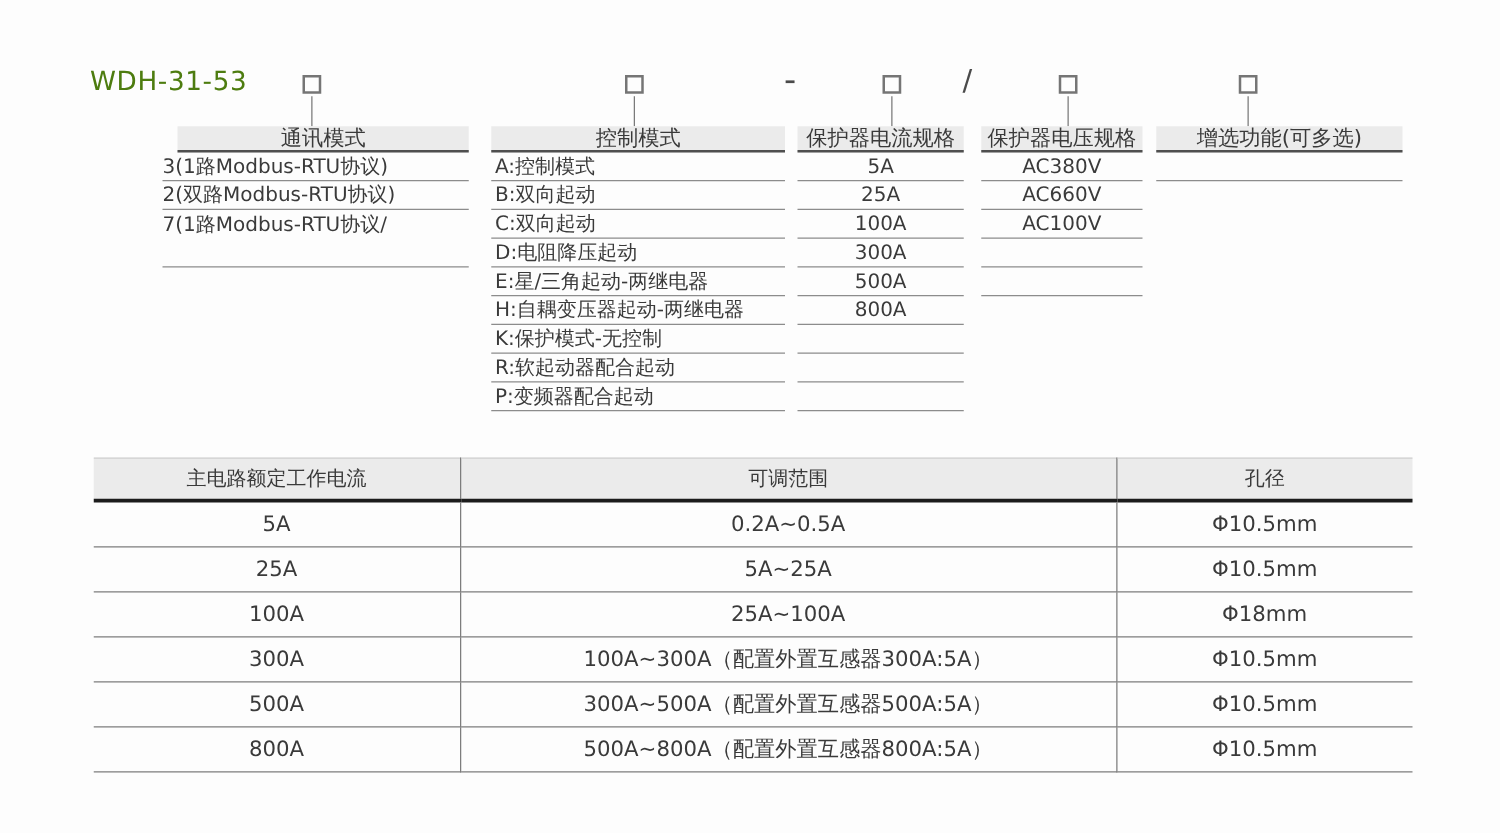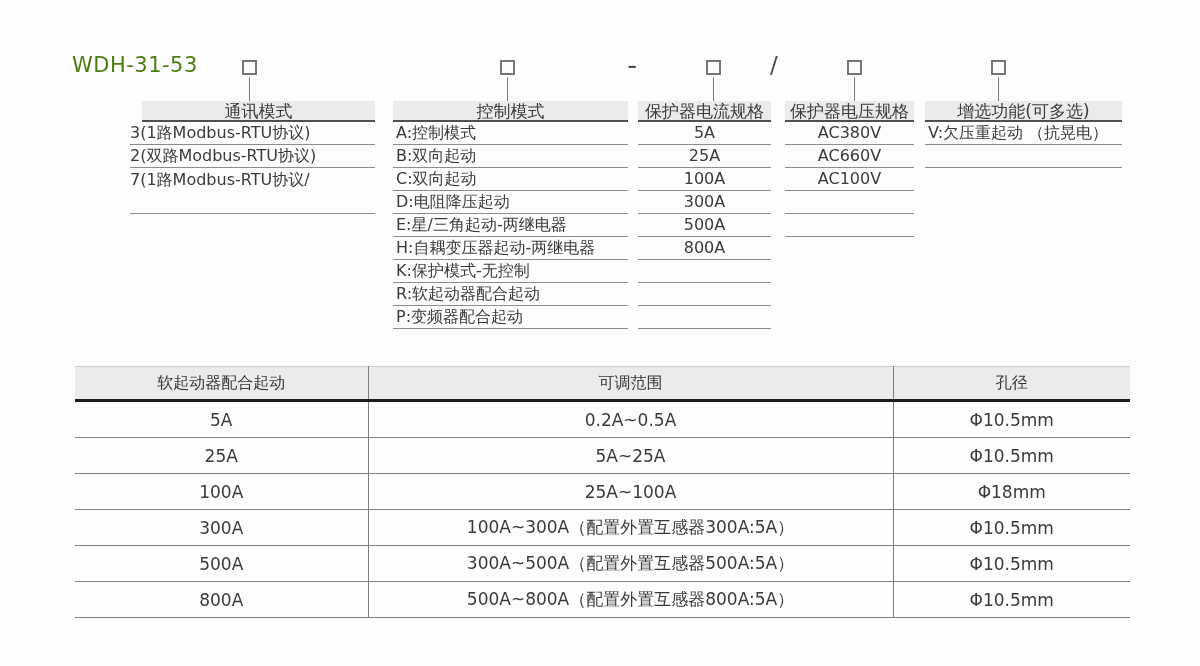--- a/index.html
+++ b/index.html
@@ -160,33 +160,32 @@
     <div class="colbar">保护器电压规格</div>
     <div class="row">AC380V</div>
     <div class="row">AC660V</div>
     <div class="row">AC100V</div>
     <div class="row"></div>
     <div class="row"></div>
   </div>
 
   <div class="col c5">
     <div class="colbar">增选功能(可多选)</div>
-    <div class="row">V:欠压重起动 （抗晃电）</div>
     <div class="row"></div>
   </div>
 
   <table class="ratings">
     <colgroup>
       <col style="width:293px">
       <col style="width:525px">
       <col style="width:237px">
     </colgroup>
     <thead>
       <tr>
-        <th class="vsep">软起动器配合起动</th>
+        <th class="vsep">主电路额定工作电流</th>
         <th class="vsep">可调范围</th>
         <th>孔径</th>
       </tr>
     </thead>
     <tbody>
       <tr>
         <td class="vsep">5A</td>
         <td class="vsep">0.2A~0.5A</td>
         <td>Φ10.5mm</td>
       </tr>

